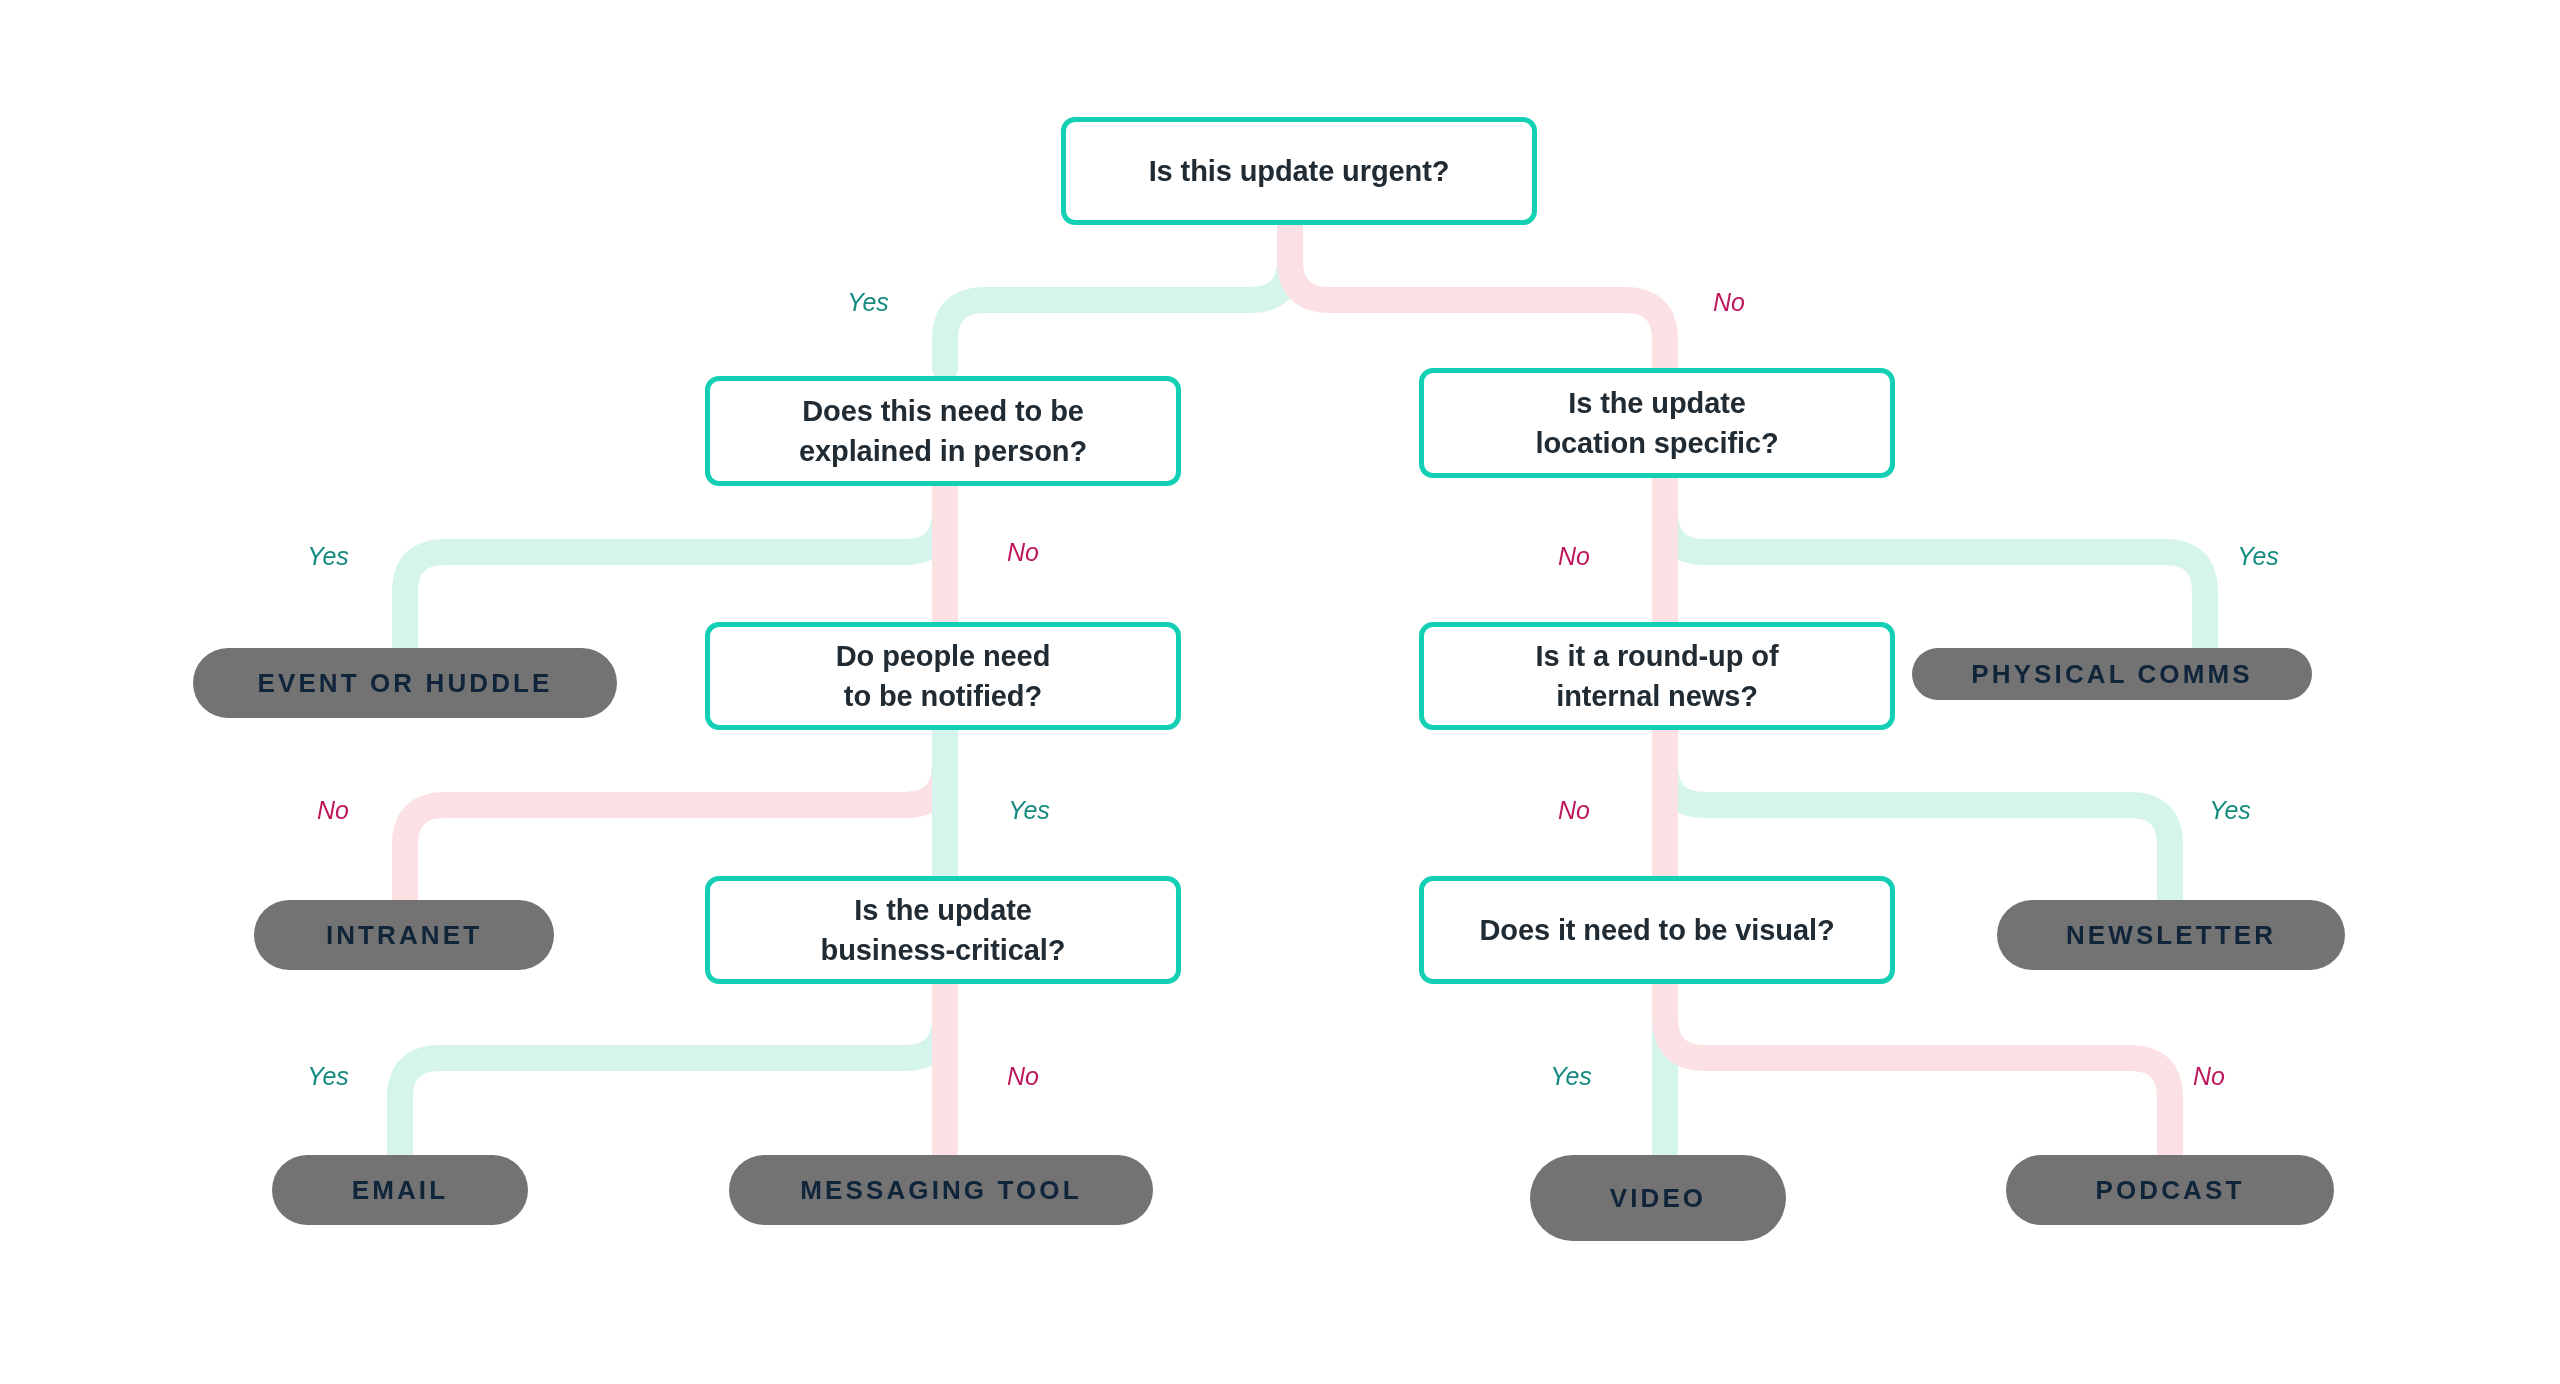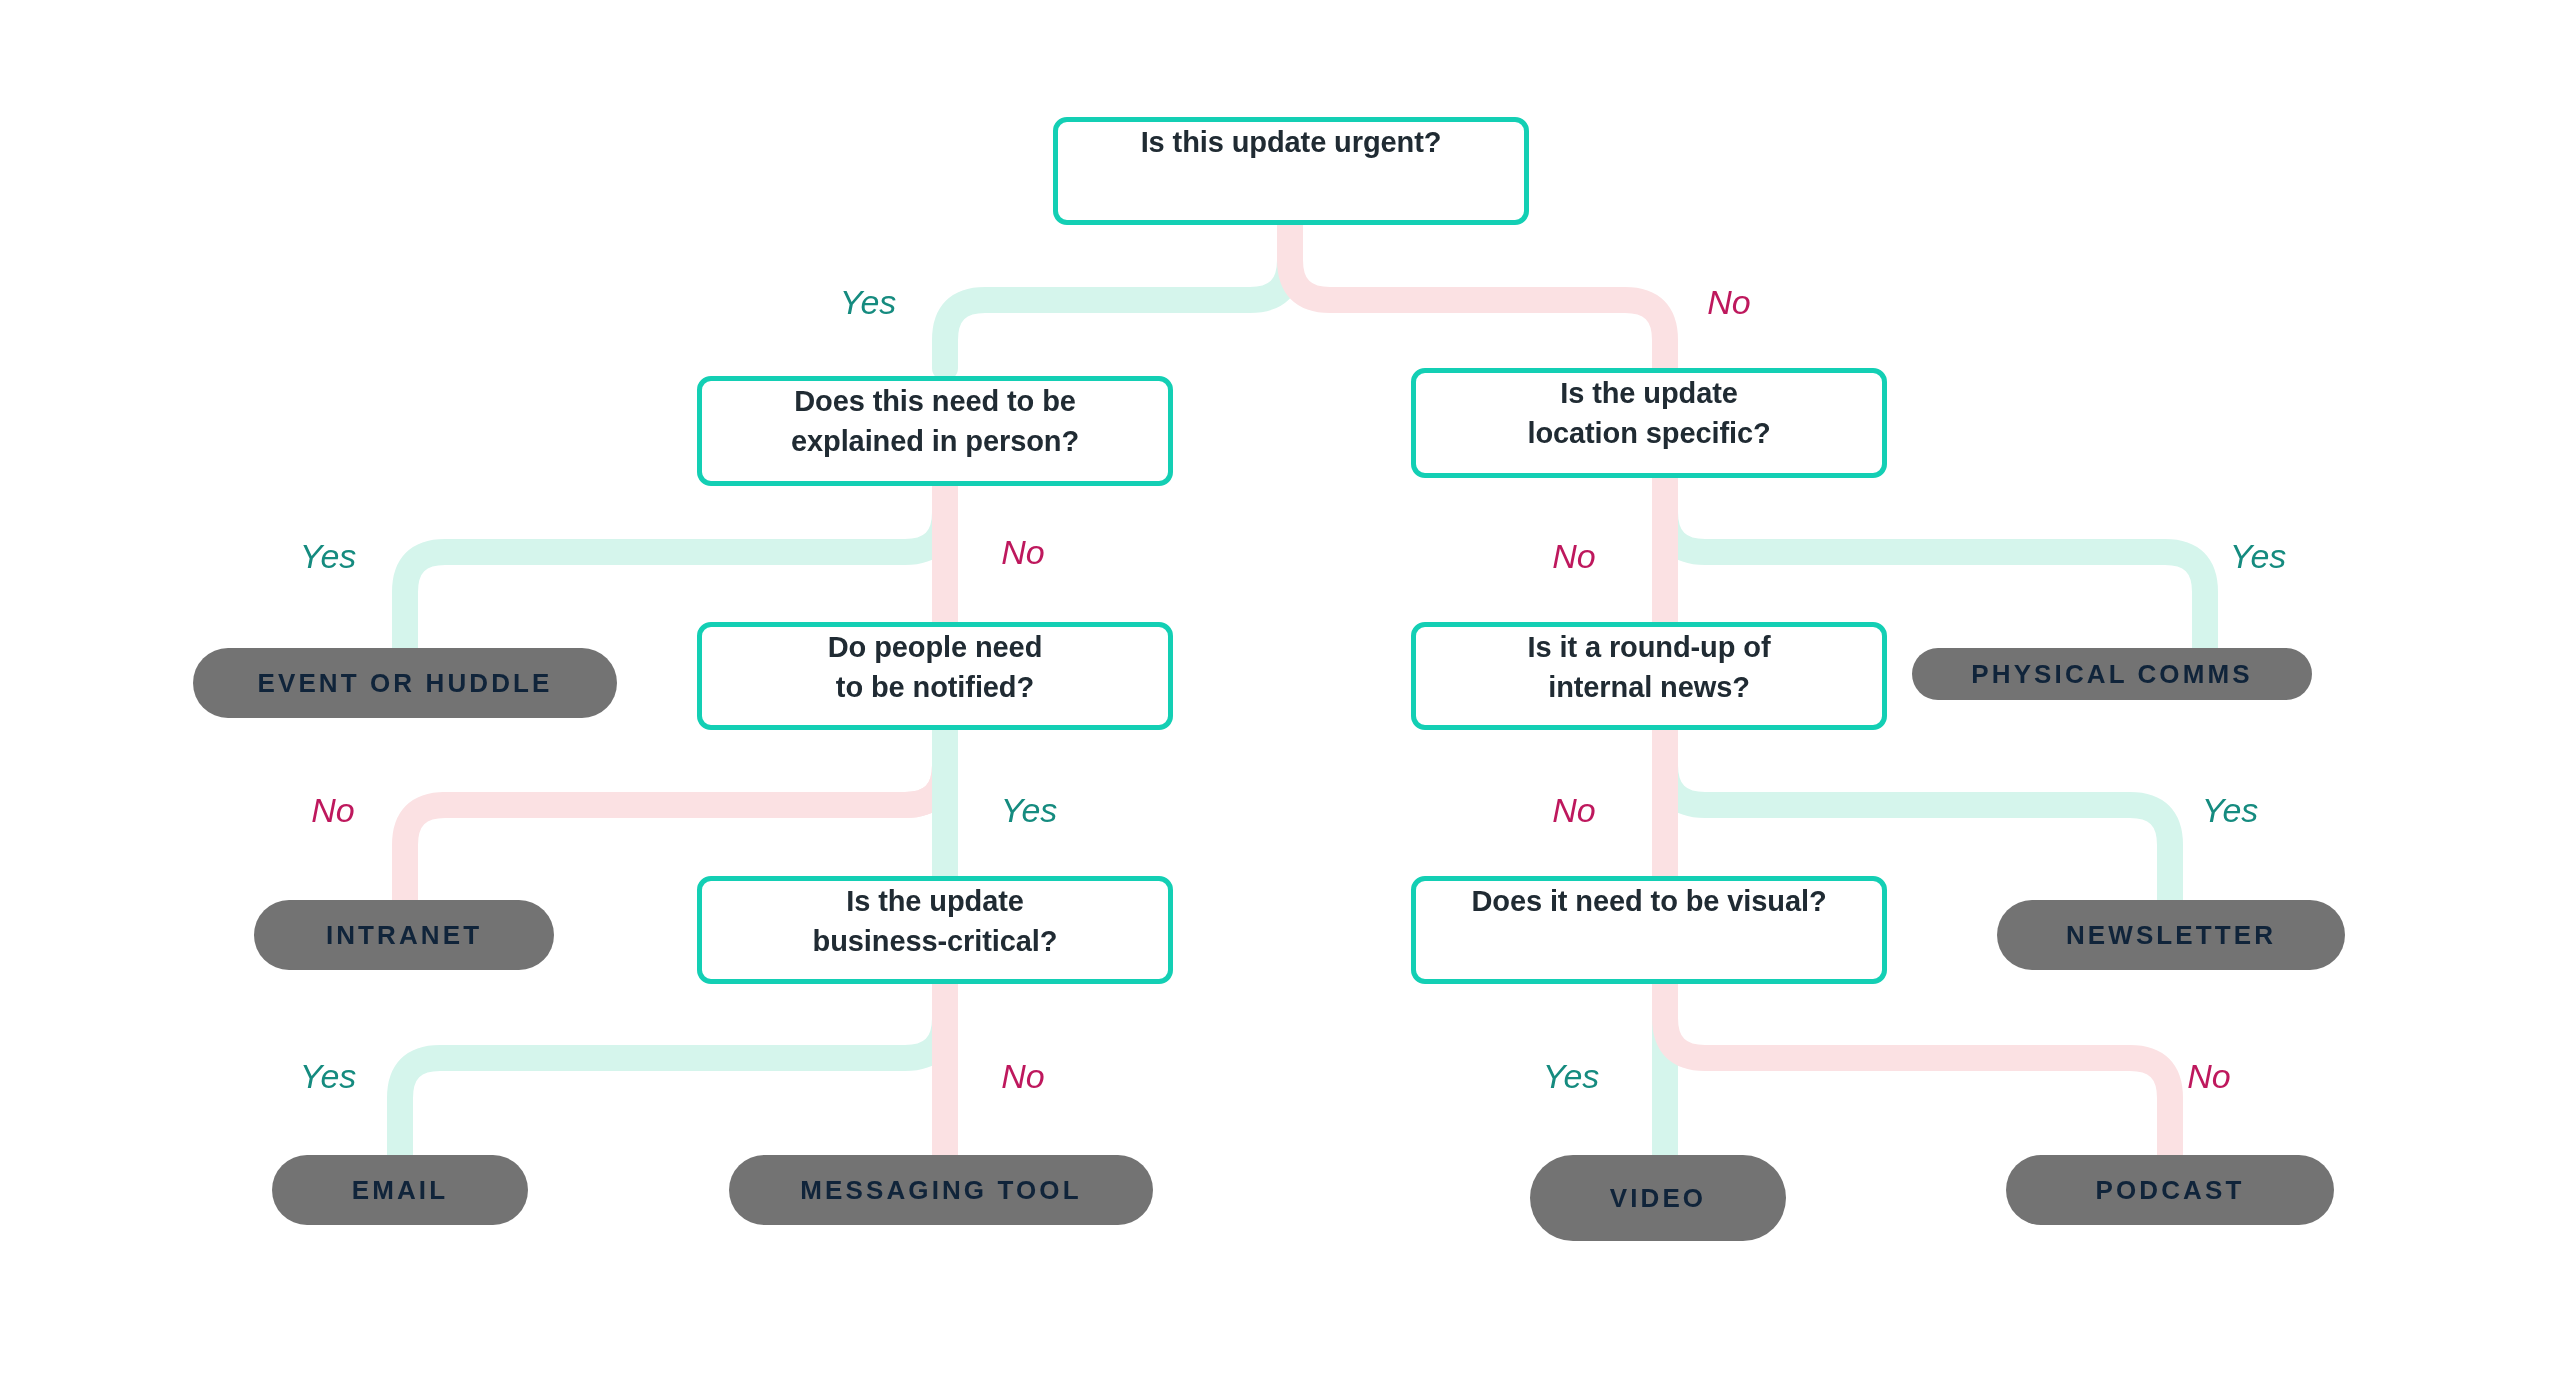--- a/index.html
+++ b/index.html
@@ -33,28 +33,30 @@
   .edge-no  { fill: none; stroke: #fbe1e3; stroke-width: 26; stroke-linecap: round; stroke-linejoin: round; }
 
   
   .node-box {
     position: absolute;
     box-sizing: border-box;
     background: #ffffff;
     border: 5px solid #13cfb4;
     border-radius: 14px;
     display: flex;
+    align-items: center;
     justify-content: center;
     text-align: center;
     color: #202b33;
     font-weight: bold;
     font-size: 29px;
     line-height: 1.38;
     letter-spacing: -0.1px;
     z-index: 3;
+    margin-left: 8px;
   }
   .node-box .txt { white-space: pre-line; }
 
   
   .node-pill {
     position: absolute;
     box-sizing: border-box;
     background: #737373;
     border-radius: 999px;
     display: flex;
@@ -65,21 +67,21 @@
     font-weight: bold;
     font-size: 26px;
     letter-spacing: 3.1px;
     z-index: 3;
   }
 
   
   .edge-label {
     position: absolute;
     font-style: italic;
-    font-size: 34px;
+    font-size: 25px;
     font-weight: normal;
     white-space: nowrap;
     z-index: 4;
   }
   .label-yes { color: #158b7f; }
   .label-no  { color: #be185d; }
   .lab-center { transform: translate(-50%, -50%); }
 </style>
 </head>
 <body>

